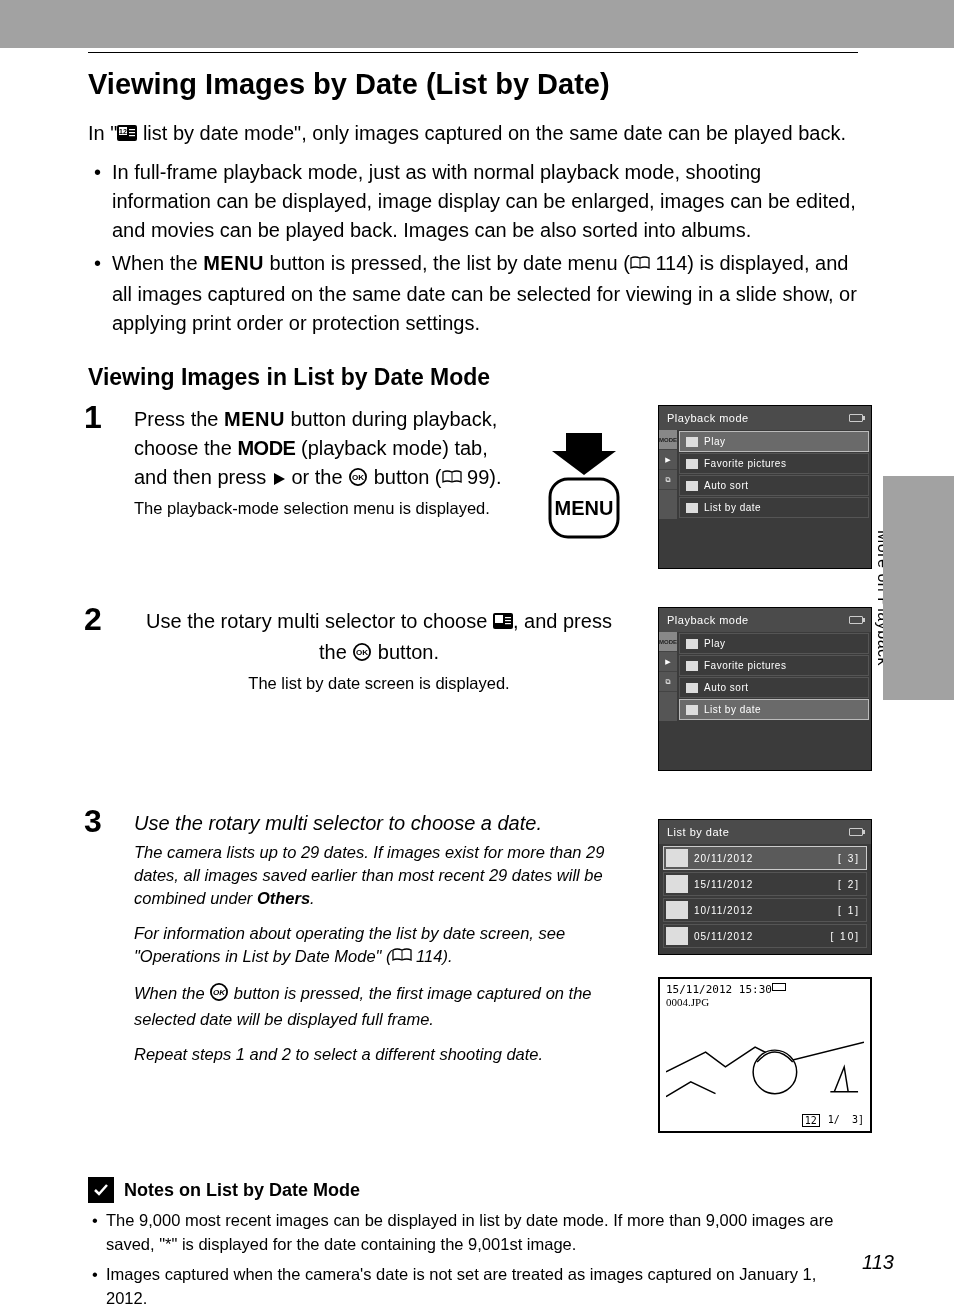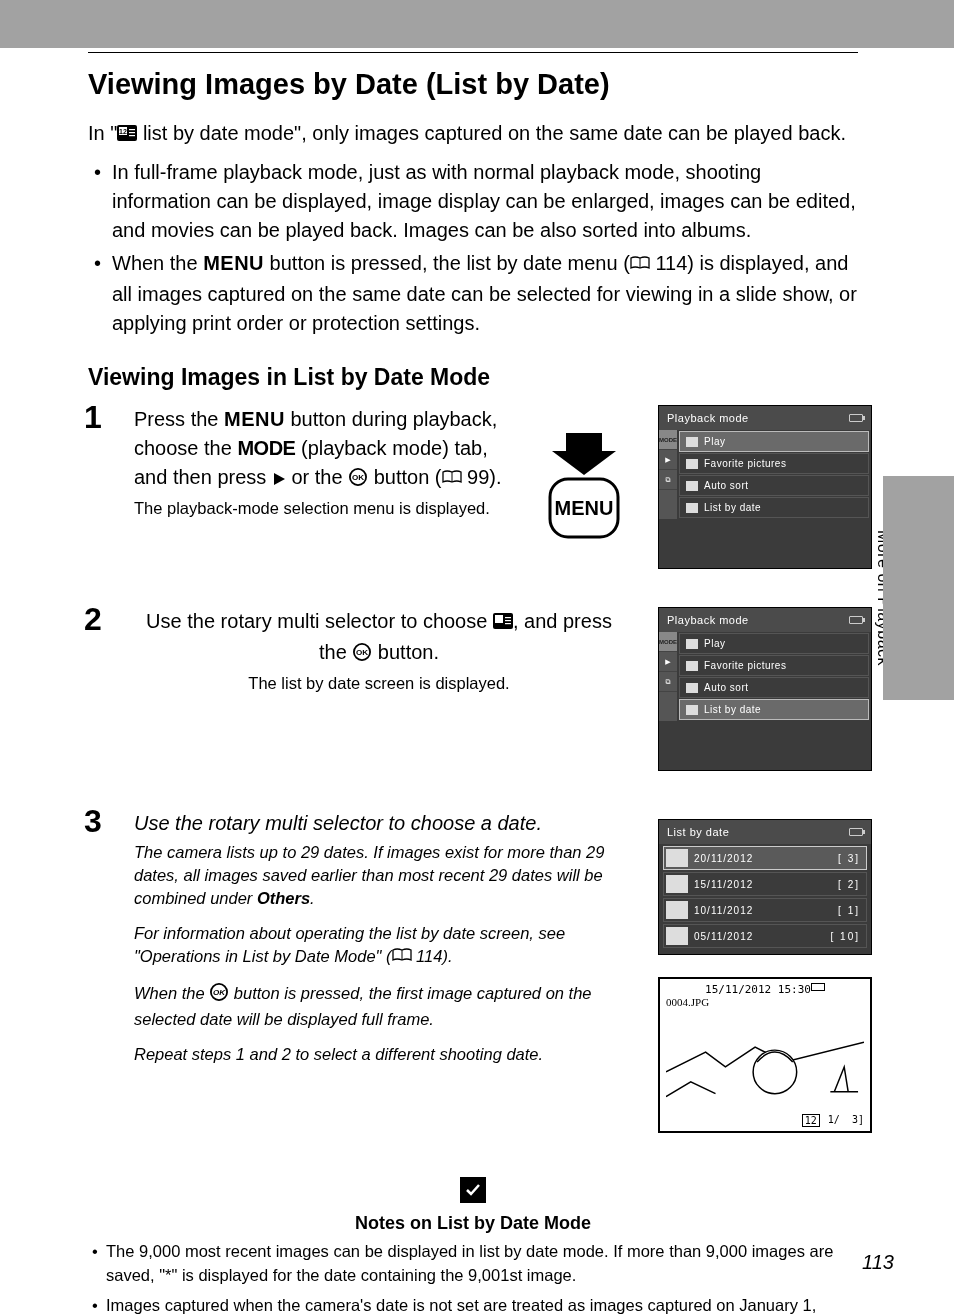--- a/index.html
+++ b/index.html
@@ -84,35 +84,35 @@
   .screen.listbydate .daterow { display:flex; align-items:center; gap:6px; margin:2px 4px; border:1px solid #555; padding:2px 2px;}
   .screen.listbydate .daterow.sel{ border:1px solid #ccc; background:#5a5a5a;}
   .screen.listbydate .thumb{ width:22px; height:18px; background:#ddd; }
   .screen.listbydate .date{ flex:1; letter-spacing:1px; font-size:10px;}
   .screen.listbydate .cnt{ letter-spacing:2px; font-size:10px; padding-right:4px;}
 
   .preview {
     position:absolute; right:-14px; width:214px; height:156px;
     border:2px solid #000; background:#fff;
   }
-  .preview .topline{ font-family: monospace; font-size:11px; padding:4px 6px 0; display:flex; justify-content:center;}
+  .preview .topline{ font-family: monospace; font-size:11px; padding:4px 6px 0; display:flex; justify-content:flex-start;}
   .preview .fname{ font-family: Liberation Serif, serif; font-size:11px; padding:0 6px 2px;}
   .preview .pic{ margin:2px 6px; height:100px; border:0; position:relative; overflow:hidden;}
   .preview .bottom{ font-family: monospace; font-size:10px; padding:0 6px 3px; display:flex; justify-content:flex-end; gap:8px;}
 
   .side-label {
     position: absolute;
     right: 62px; top: 530px;
     writing-mode: vertical-rl;
     font-size: 16px;
     letter-spacing: 0.5px;
   }
 
   .notes { margin-top: 28px; }
-  .notes-h { display:flex; align-items:center; gap:10px; font-size:18px; font-weight:700; margin-bottom:6px;flex-direction:column;}
+  .notes-h { display:flex; align-items:center; gap:10px; font-size:18px; font-weight:700; margin-bottom:6px;}
   .check-icon { width:26px; height:26px; background:#000; display:flex; align-items:center; justify-content:center;}
   .check-icon svg { width:18px; height:18px; }
   ul.small-bullets { list-style:none; }
   ul.small-bullets > li { position:relative; padding-left:18px; font-size:16.5px; line-height:1.45; margin-bottom:6px;}
   ul.small-bullets > li::before{ content:"•"; position:absolute; left:4px;}
 
   .pagenum { position:absolute; right:60px; bottom:40px; font-style:italic; font-size:20px; }
 
   .step3-textcol { width: 510px; font-style: italic; }
   b { font-weight:700; }

